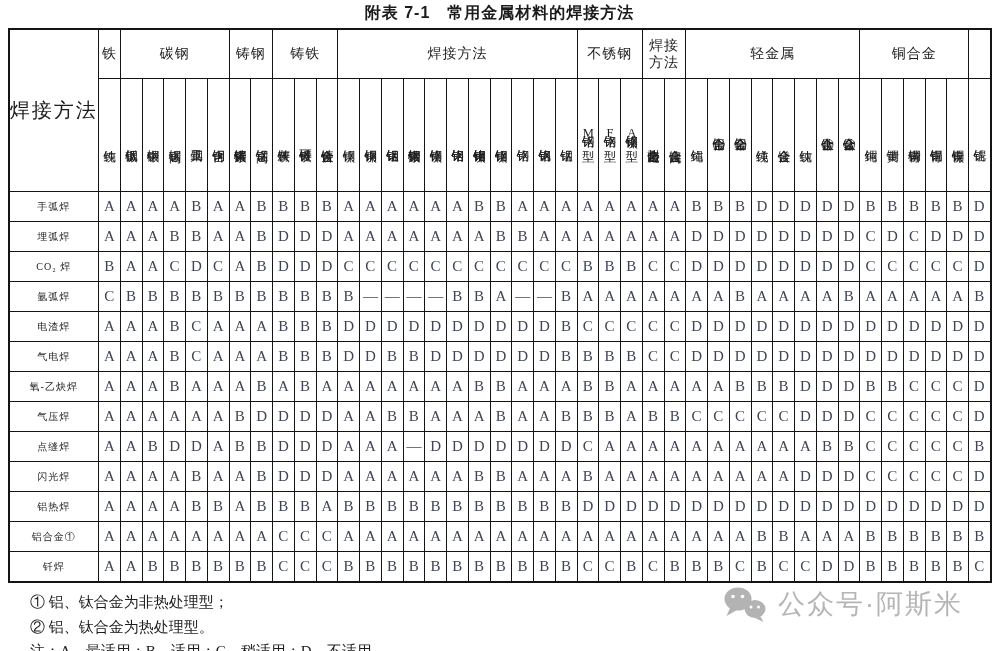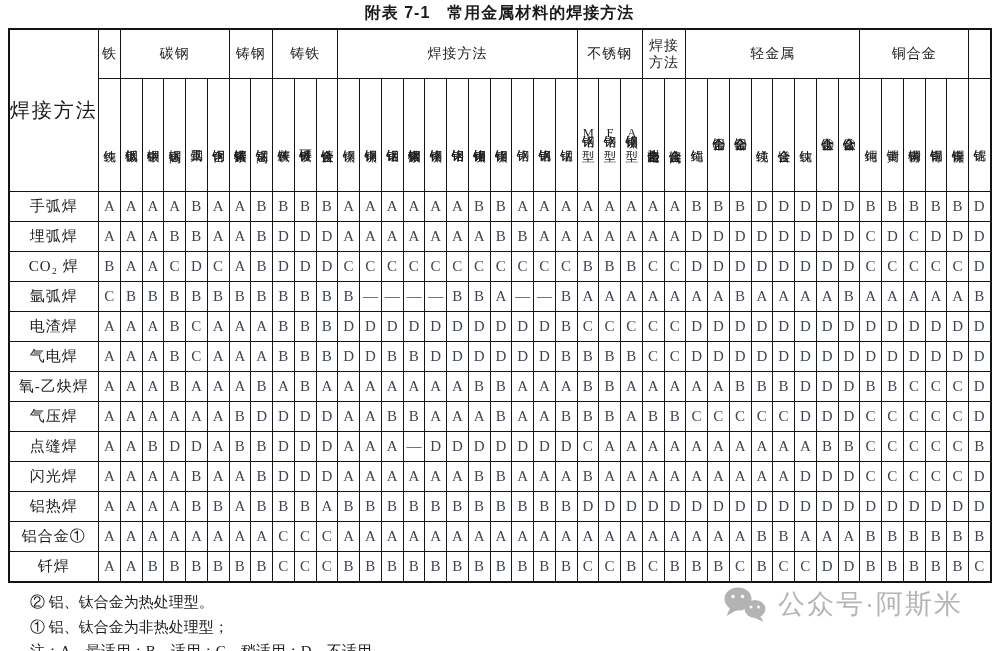--- a/index.html
+++ b/index.html
@@ -9,21 +9,21 @@
          font-family:"Liberation Sans","DejaVu Sans",sans-serif;letter-spacing:1px;}
   table.grid{border-collapse:collapse;table-layout:fixed;width:984px;margin:4px auto 0 auto;
              border:2px solid var(--border-color,#111);}
   table.grid td{border:1px solid var(--border-color,#111);text-align:center;vertical-align:middle;
                 padding:0;overflow:hidden;}
   td.corner{font-size:20px;letter-spacing:2px;border-bottom:2px solid var(--border-color,#111);}
   td.group{height:48px;font-size:14px;line-height:1.25;letter-spacing:1px;}
   td.subhead{height:112px;border-bottom:2px solid var(--border-color,#111);}
   .vh{writing-mode:vertical-rl;text-orientation:upright;display:inline-block;
       line-height:1.02;font-size:12.5px;max-height:108px;}
-  td.rowlabel{height:29px;font-size:15px;letter-spacing:1px;white-space:nowrap;}
+  td.rowlabel{height:29px;font-size:10px;letter-spacing:1px;white-space:nowrap;}
   td.val{height:29px;font-size:15px;color:var(--cell-color,#3d4554);
          font-family:"Liberation Serif","DejaVu Serif",serif;}
   .notes{margin:8px 0 0 30px;font-size:15px;line-height:1.5;}
   .notes div{margin:0 0 2px 0;}
   .watermark{position:absolute;top:586px;left:722px;display:flex;align-items:center;
              color:var(--wm-color,#b5b5b5);font-size:27px;letter-spacing:2px;
              font-family:"Liberation Sans","DejaVu Sans",sans-serif;}
   .watermark svg{margin-right:10px;display:block;}
 </style>
 </head>
@@ -704,22 +704,22 @@
           <td class="val">B</td>
           <td class="val">B</td>
           <td class="val">B</td>
           <td class="val">B</td>
           <td class="val">C</td>
         </tr>
       </tbody>
     </table>
 
   <div class="notes">
+    <div>① 铝、钛合金为非热处理型；</div>
     <div>② 铝、钛合金为热处理型。</div>
-    <div>① 铝、钛合金为非热处理型；</div>
     <div>注：A—最适用；B—适用；C—稍适用；D—不适用。</div>
   </div>
 
   <div class="watermark">
     <svg width="46" height="36" viewBox="0 0 46 36">
       <ellipse cx="16" cy="13" rx="13.5" ry="11.5" fill="#b3b3b3"></ellipse>
       <polygon points="8,22 4.5,30 15,24" fill="#b3b3b3"></polygon>
       <circle cx="11" cy="10.5" r="1.8" fill="#fff"></circle>
       <circle cx="20.5" cy="10.5" r="1.8" fill="#fff"></circle>
       <ellipse cx="33" cy="23" rx="10.5" ry="9" fill="#b3b3b3"></ellipse>

